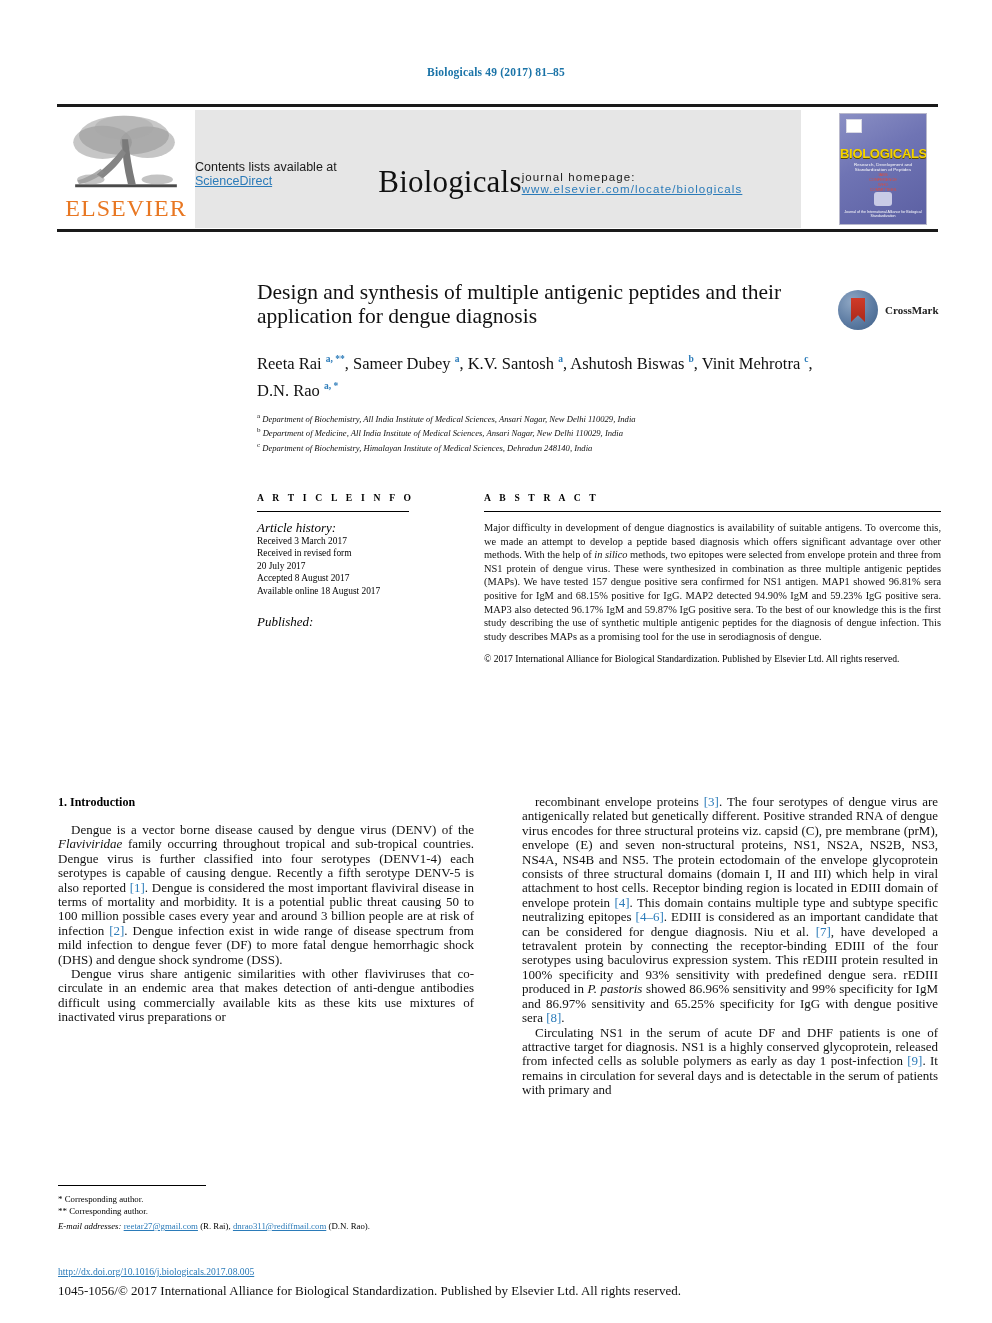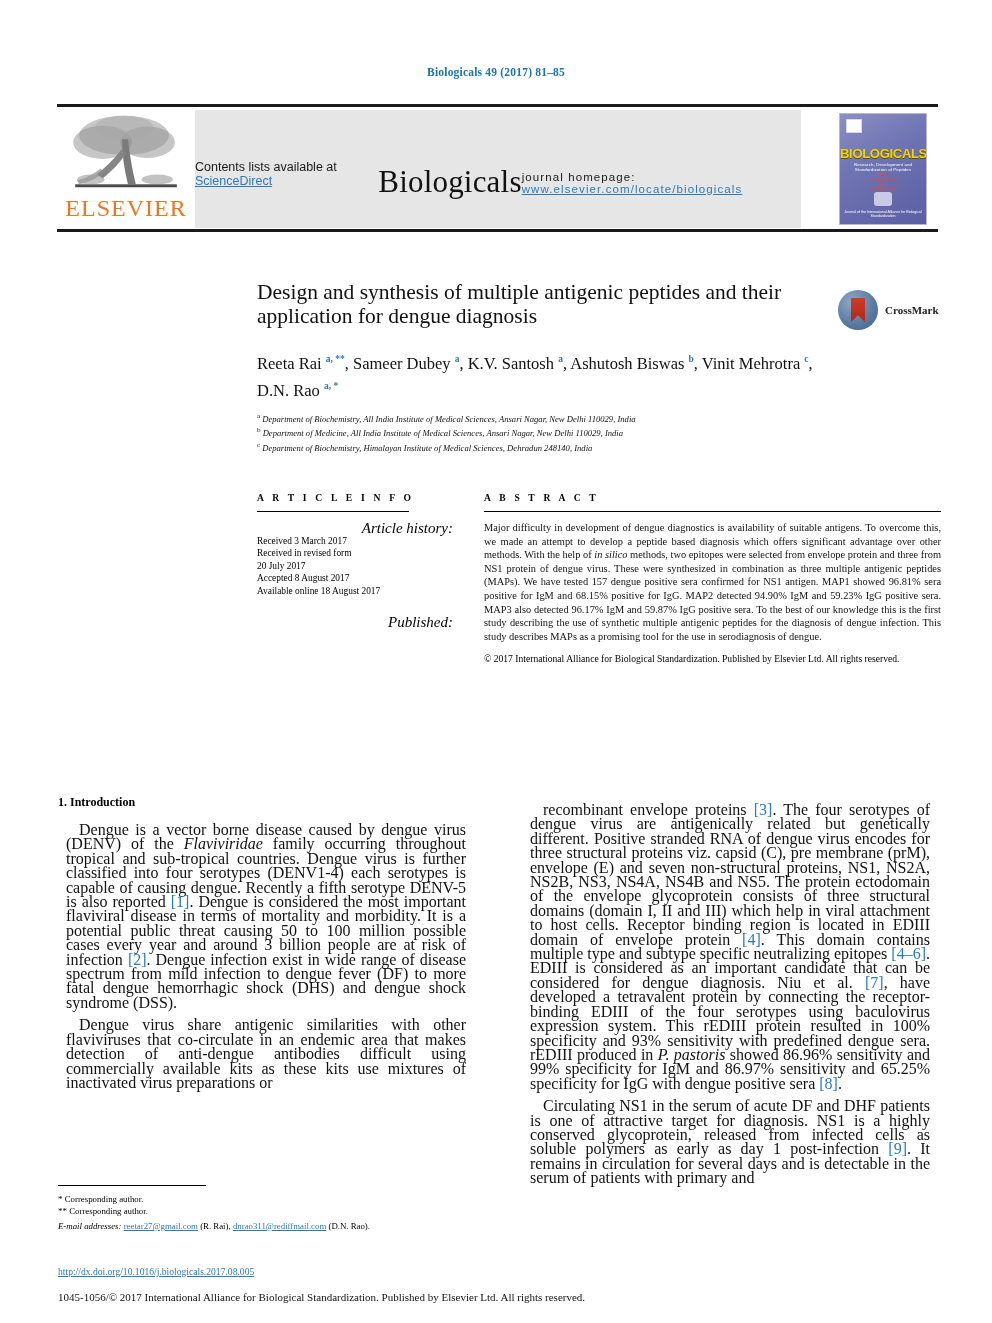--- a/index.html
+++ b/index.html
@@ -132,40 +132,40 @@
   .infoabs { position:absolute; left:257px; top:492px; width:684px; }
   .ia-head {
     font-family:"Liberation Serif", serif; font-weight:bold;
     font-size:9.6px; letter-spacing:3.2px;
   }
   .col-info { position:absolute; left:0; top:0; width:196px; }
   .col-abs  { position:absolute; left:227px; top:0; width:457px; }
   .hrule { height:1px; background:#000; margin-top:8px; }
   .hrule-short { width:152px; }
   .hrule-abs { width:457px; }
-  .ai-label { font-style:italic; font-size:15px; margin-top:10px; line-height:12.6px;text-align:right;}
+  .ai-label { font-style:italic; font-size:13px; margin-top:10px; line-height:12.6px;}
   .ai-line { font-size:9.4px; line-height:12.6px; }
   .kw-block { margin-top:18px; }
   .kw-line { font-size:9.4px; line-height:12.6px; }
   .abstract-text {
     margin-top:9px; font-size:10.4px; line-height:13.6px;
     text-align:justify; color:#111;
   }
   .copyline { margin-top:9px; font-size:9.6px; line-height:13px; }
 
   
   .body { position:absolute; left:58px; top:795px; width:880px; }
   .colL { position:absolute; left:0; top:0; width:416px; }
   .colR { position:absolute; left:464px; top:0; width:416px; }
   h2.sec {
     font-size:12px; font-weight:bold; margin:0 0 13px 0;
     font-family:"Liberation Serif", serif;
   }
   p.bt {
-    margin:8px; font-size:16px; line-height:14.4px; text-align:justify;
+    margin:0; font-size:13px; line-height:14.4px; text-align:justify;
     text-indent:13px; color:#111;
   }
   p.bt.first { text-indent:13px; }
   .ref { color:#2b7bb9; }
   em { font-style:italic; }
 
   
   .footnotes {
     position:absolute; left:58px; top:1185px; width:416px;
   }
@@ -173,21 +173,21 @@
   .fn { font-size:8.8px; line-height:12px; }
   .fn .star { font-size:9px; }
   .fn-email { margin-top:3px; }
   .link { color:#2b7bb9; }
 
   
   .bottom {
     position:absolute; left:58px; top:1261px; width:880px;
   }
   .doi { font-size:9.6px; color:#2b7bb9; }
-  .issn { font-size:11px; margin-top:12px; color:#111; }
+  .issn { font-size:13px; margin-top:4px; color:#111; }
 </style>
 </head>
 <body>
 
 <div class="page">
 
   <div class="runninghead">Biologicals 49 (2017) 81–85</div>
 
   <div class="masthead">
     <div class="rule-top"></div>

